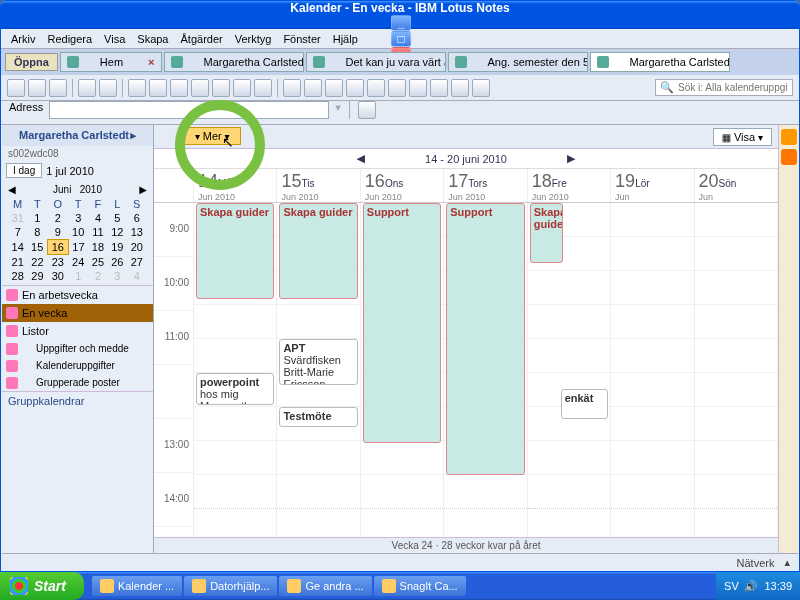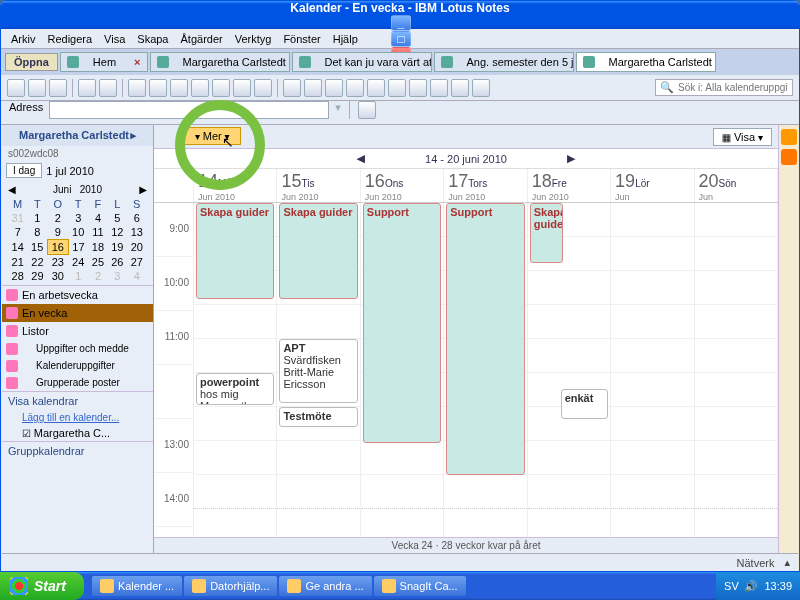--- a/index.html
+++ b/index.html
@@ -8,21 +8,21 @@
 .titlebar { height:28px; background:linear-gradient(to bottom,#3e95ff 0%,#0054e3 10%,#0054e3 90%,#0047c7 100%); display:flex; align-items:center; color:white; padding:0 4px;flex-direction:column; }
 .titlebar .icon { width:16px; height:16px; background:#ffc800; border-radius:2px; margin-right:6px; }
 .titlebar .title { flex:1; font-weight:bold; font-size:12px; }
 .winbtn { width:20px; height:20px; margin-left:2px; border:1px solid #fff3; border-radius:3px; display:flex; align-items:center; justify-content:center; font-family:Arial; font-size:12px; font-weight:bold; color:white; }
 .winbtn.min,.winbtn.max { background:linear-gradient(#7eb6ff,#3c7ce6); }
 .winbtn.close { background:linear-gradient(#f88,#d33); }
 .menubar { height:20px; background:#e6ecf5; display:flex; align-items:center; padding:0 4px; border-bottom:1px solid #aab; }
 .menubar span { padding:2px 6px; cursor:default; }
 .tabbar { height:26px; background:#c3d1eb; display:flex; align-items:center; padding:0 4px; gap:2px; }
 .tabbar .openbtn { background:#e9e3c0; border:1px solid #999; padding:2px 8px; font-weight:bold; color:#335; }
-.doctab { background:#d9e3f2; border:1px solid #8aa; padding:3px 6px; display:flex; align-items:flex-start; gap:14px; font-size:10px; max-width:140px; white-space:nowrap; overflow:hidden; }
+.doctab { background:#d9e3f2; border:1px solid #8aa; padding:3px 6px; display:flex; align-items:flex-start; gap:21px; font-size:10px; max-width:140px; white-space:nowrap; overflow:hidden; }
 .doctab.active { background:#fff; }
 .doctab .x { color:#a33; font-weight:bold; margin-left:4px; }
 .dicon { width:12px; height:12px; background:#5a9; border-radius:2px; flex-shrink:0; }
 .toolbar { height:26px; background:#e6ecf5; display:flex; align-items:center; padding:0 6px; gap:3px; border-bottom:1px solid #aab; }
 .tbtn { width:18px; height:18px; background:linear-gradient(#fff,#d0d8e8); border:1px solid #9ab; border-radius:2px; }
 .tsep { width:1px; height:18px; background:#aab; margin:0 2px; }
 .searchbox { margin-left:auto; display:flex; align-items:center; background:#fff; border:1px solid #aab; padding:1px 4px; gap:4px; }
 .searchbox input { border:none; outline:none; font-size:10px; width:110px; color:#888; }
 .addressbar { height:24px; background:#e6ecf5; display:flex; align-items:flex-start; padding:0 8px; gap:6px; border-bottom:1px solid #aab; }
 .addressbar input { flex:0 0 280px; border:1px solid #9ab; height:18px; padding:0 4px; }
@@ -248,25 +248,20 @@
       </div>
       <div class="navlist">
         <div class="item">En arbetsvecka</div>
         <div class="item sel">En vecka</div>
         <div class="item">Listor</div>
         <div class="item sub">Uppgifter och medde</div>
         <div class="item sub">Kalenderuppgifter</div>
         <div class="item sub">Grupperade poster</div>
       </div>
       <div class="navlist">
-        <div class="hdr">Visa kalendrar</div>
-        <div class="sub" style="padding:2px 6px 2px 20px;color:#36c;text-decoration:underline">Lägg till en kalender...</div>
-        <div class="sub" style="padding:2px 6px 2px 20px">☑ <span>Margaretha C...</span></div>
-      </div>
-      <div class="navlist">
         <div class="hdr">Gruppkalendrar</div>
       </div>
     </div>
 
     <div class="main">
       <div class="caltool">
         <div class="merbtn">▾ <span>Mer</span> ▾</div>
         <div class="visabtn">▦ <span>Visa</span> ▾</div>
       </div>
       <div class="weeknav">
@@ -323,21 +318,21 @@
             <div class="hr"></div>
             <div class="hr"></div>
             <div class="hr"></div>
             <div class="hr"></div>
             <div class="hr"></div>
             <div class="hr half"></div>
             <div class="hr"></div>
           <div class="evt teal" style="top:0;height:96px">
               <div class="t">Skapa guider</div>
             </div>
-          <div class="evt white" style="top:136px;height:64px">
+          <div class="evt white" style="top:136px;height:46px">
               <div class="t">APT</div>
               <div>Svärdfisken Britt-Marie Ericsson</div>
             </div>
           <div class="evt white" style="top:204px;height:20px">
               <div class="t">Testmöte</div>
             </div>
         </div>
         <div class="gdaycol">
           <div class="hr"></div>
             <div class="hr"></div>

